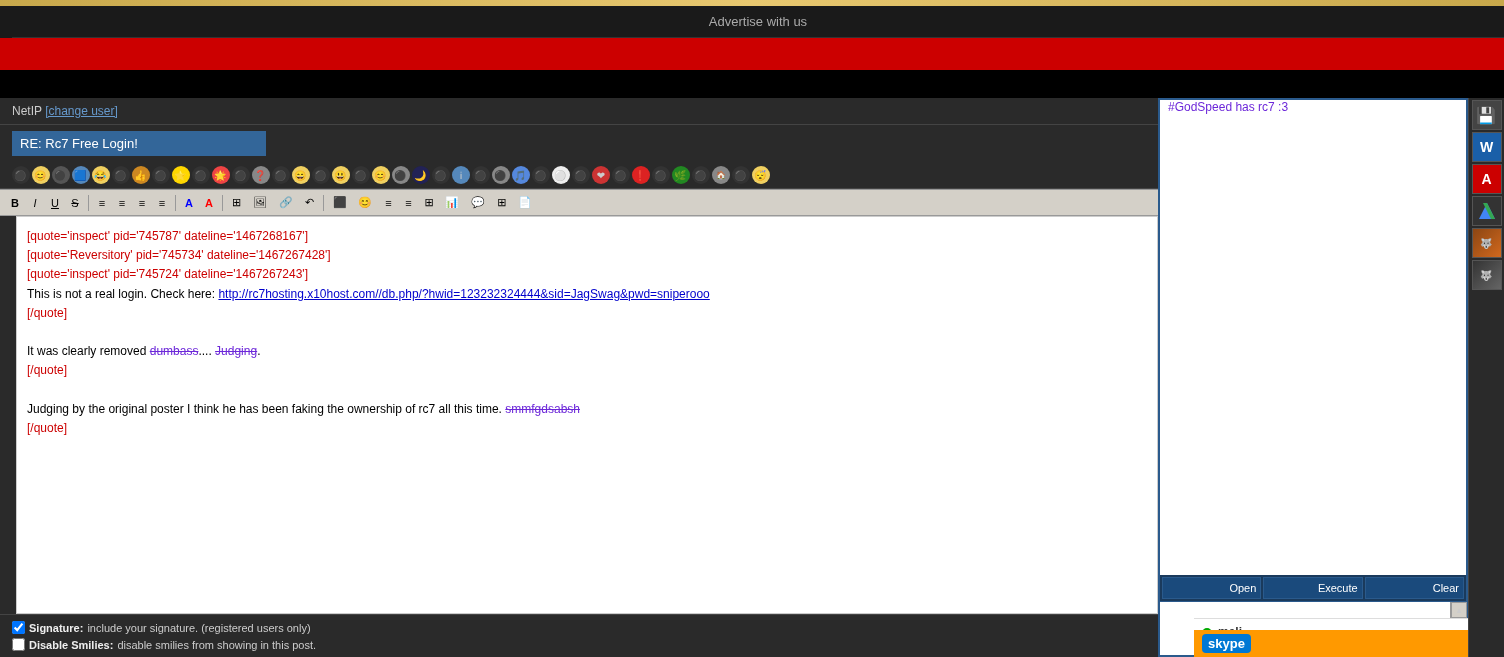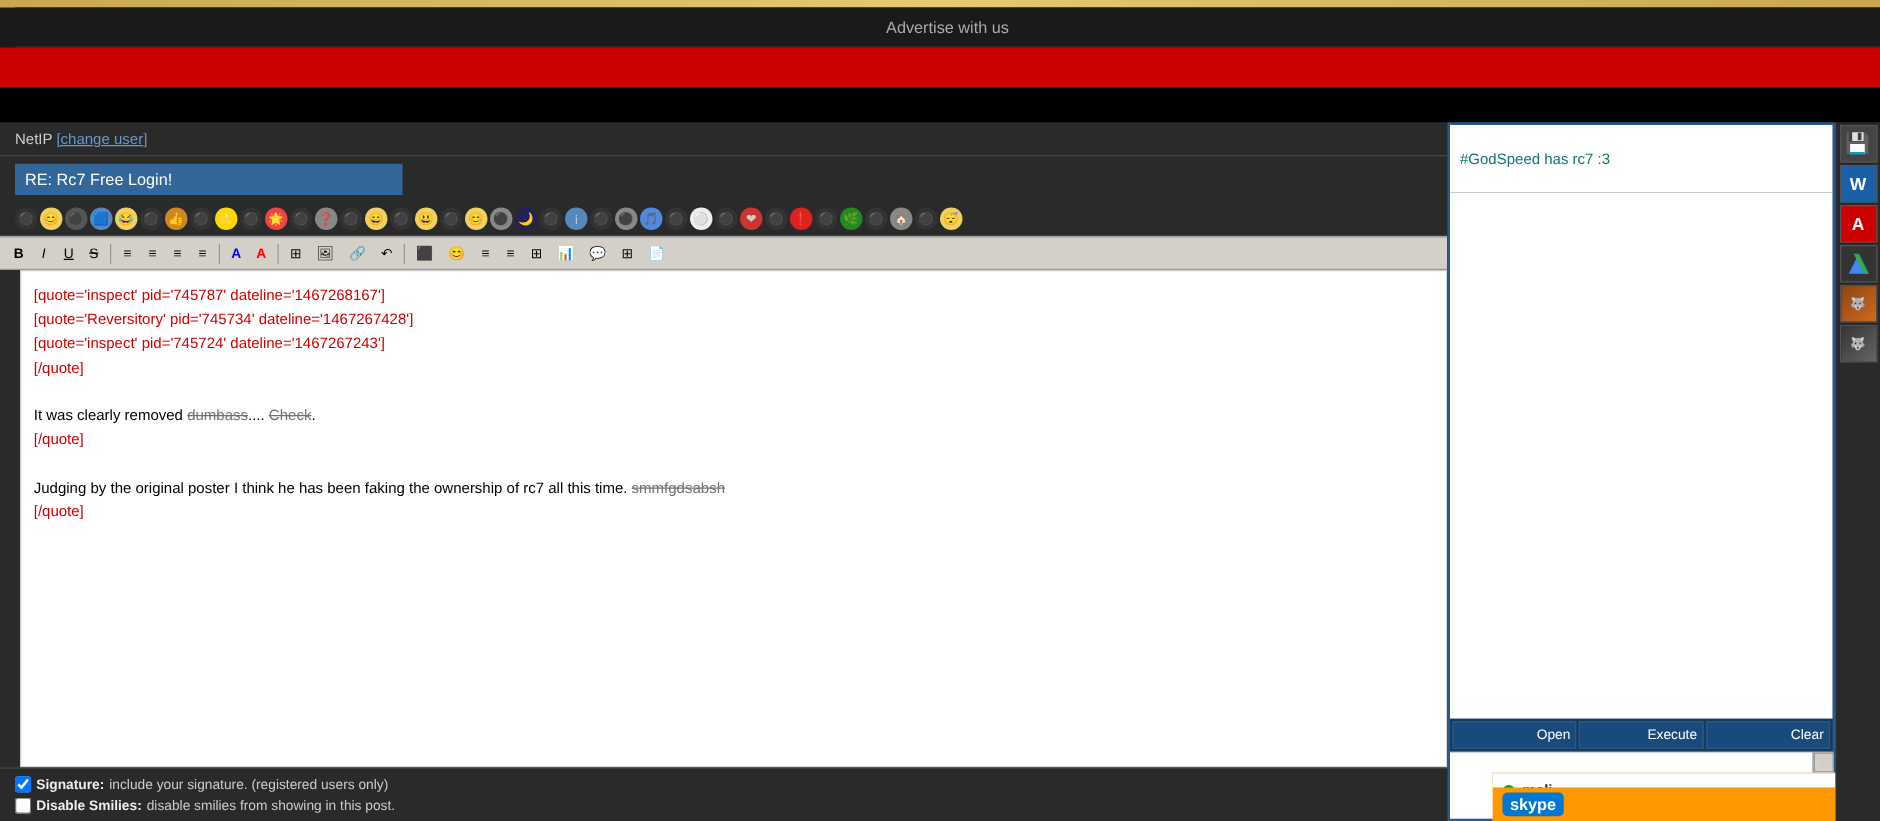--- a/index.html
+++ b/index.html
@@ -63,21 +63,21 @@
     .post-title-bar {
       padding: 6px 12px;
     }
 
     .post-title-input {
       background: #336699;
       color: #fff;
       border: none;
       padding: 5px 8px;
       font-size: 13px;
-      width: 310px;
+      width: 254px;
     }
 
     
     .emoji-bar {
       padding: 4px 12px;
       display: flex;
       flex-wrap: wrap;
       align-items: center;
       gap: 2px;
       background: #2a2a2a;
@@ -141,21 +141,21 @@
       color: #cc0000;
     }
 
     .editor-content .link-text {
       color: #0000cc;
       text-decoration: underline;
     }
 
     .editor-content .strike-text {
       text-decoration: line-through;
-      color: #737373;
+      color: #6d28d9;
     }
 
     
     .bottom-options {
       background: #2a2a2a;
       padding: 6px 12px;
       display: flex;
       flex-direction: column;
       gap: 4px;
       border-top: 1px solid #444;
@@ -178,22 +178,22 @@
       background: #1a3a5c;
       border: 2px solid #2a5a8c;
       margin: 0;
       flex: 1;
       display: flex;
       flex-direction: column;
     }
 
     .script-title {
       background: #fff;
-      color: #0f766e;
-      padding: 20px 8px;
+      color: #6d28d9;
+      padding: 0 8px;
       font-size: 12px;
       min-height: 40px;
     }
 
     .script-textarea {
       flex: 1;
       background: #fff;
       border: none;
       padding: 4px;
       font-size: 11px;
@@ -398,23 +398,24 @@
       <button class="toolbar-btn">📊</button>
       <button class="toolbar-btn">💬</button>
       <button class="toolbar-btn">⊞</button>
       <button class="toolbar-btn">📄</button>
     </div>
 
     <div class="editor-content">
       <div><span class="quote-text">[quote='inspect' pid='745787' dateline='1467268167']</span></div>
       <div><span class="quote-text">[quote='Reversitory' pid='745734' dateline='1467267428']</span></div>
       <div><span class="quote-text">[quote='inspect' pid='745724' dateline='1467267243']</span></div>
+      <div>This is not a real login. Check here: <span class="link-text">http://rc7hosting.x10host.com//db.php/?hwid=123232324444&amp;sid=JagSwag&amp;pwd=sniperooo</span></div>
       <div><span class="quote-text">[/quote]</span></div>
       <br>
-      <div>It was clearly removed <span class="strike-text">dumbass</span>.... <span class="strike-text">Check</span>.</div>
+      <div>It was clearly removed <span class="strike-text">dumbass</span>.... <span class="strike-text">Judging</span>.</div>
       <div><span class="quote-text">[/quote]</span></div>
       <br>
       <div>Judging by the original poster I think he has been faking the ownership of rc7 all this time. <span class="strike-text">smmfgdsabsh</span></div>
       <div><span class="quote-text">[/quote]</span></div>
     </div>
 
     <div class="bottom-options">
       <label>
         <input type="checkbox" checked="" style="">
         <span class="bold-label">Signature:</span>

